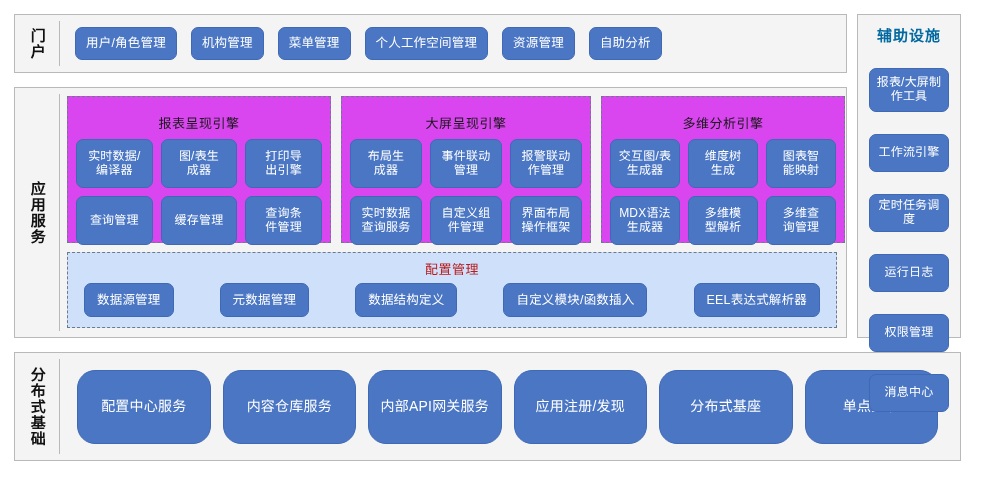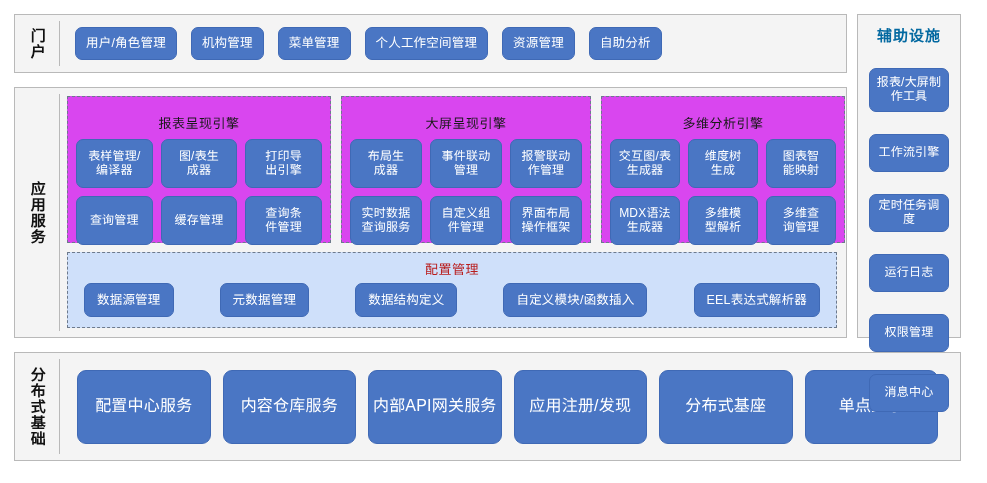--- a/index.html
+++ b/index.html
@@ -200,23 +200,23 @@
     bottom: 0;
     display: flex;
     align-items: center;
     justify-content: space-between;
     gap: 12px;
     padding: 0 12px 0 10px;
     box-sizing: border-box;
   }
   #infra-row .chip {
     height: 74px;
-    font-size: 16px;
+    font-size: 14px;
     flex: 1 1 0;
-    border-radius: 9px;
+    border-radius: 18px;
   }
 
   
   #aux-panel {
     position: absolute;
     left: 857px;
     top: 14px;
     width: 104px;
     height: 324px;
     background: #f4f4f4;
@@ -276,21 +276,21 @@
     </div>
     <div class="layer-divider" style="left:44px;"></div>
 
     <div id="app-body">
 
       <div class="engine-row">
 
         <div class="engine" id="engine-report">
           <div class="engine-title">报表呈现引擎</div>
           <div class="engine-grid">
-            <div class="chip">表样管理/
+            <div class="chip">实时数据/
 编译器</div>
             <div class="chip">图/表生
 成器</div>
             <div class="chip">打印导
 出引擎</div>
             <div class="chip">查询管理</div>
             <div class="chip">缓存管理</div>
             <div class="chip">查询条
 件管理</div>
           </div>

